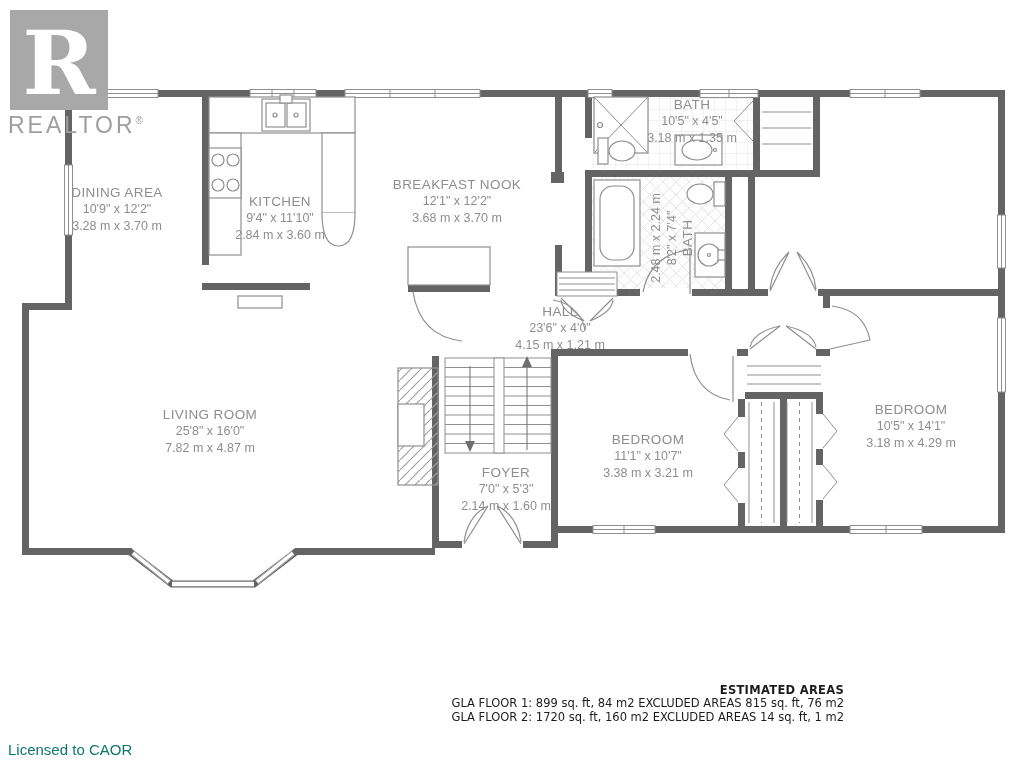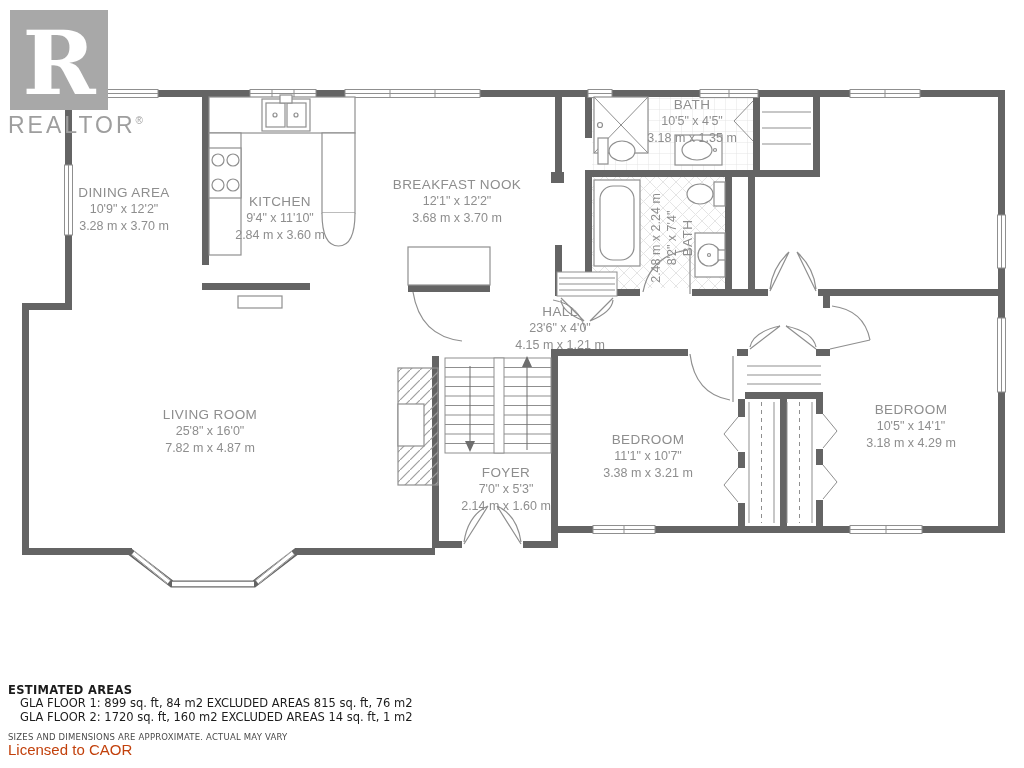--- a/index.html
+++ b/index.html
@@ -8,26 +8,26 @@
   svg{position:absolute;left:0;top:0;}
   .room-label{position:absolute;transform:translate(-50%,-50%);text-align:center;
               color:#8e8e8e;white-space:nowrap;line-height:17px;}
   .room-label .rn{font-size:13.5px;letter-spacing:.4px;}
   .room-label .rd{font-size:12.5px;}
   .room-label.rot{transform:translate(-50%,-50%) rotate(-90deg);}
   .rot-wrap{display:flex;flex-direction:column;line-height:16px;}
   .logo-word{position:absolute;left:8px;top:112px;font-size:23px;letter-spacing:3px;
              color:#9e9e9e;font-weight:400;}
   .logo-word sup{font-size:10px;letter-spacing:0;}
-  .footer{position:absolute;left:8px;top:683px;width:844px;text-align:left;color:#1c1c1c;
+  .footer{position:absolute;left:0;top:683px;width:844px;text-align:right;color:#1c1c1c;
           font-family:"DejaVu Sans", sans-serif;}
   .footer .t{font-size:11.5px;font-weight:bold;letter-spacing:.3px;}
   .footer .l{font-size:11.5px;line-height:13.5px;padding-left:12px;}
   .footer .d{font-size:8.5px;color:#4a4a4a;margin-top:8px;letter-spacing:.2px;}
-  .licensed{position:absolute;left:8px;top:741px;font-size:15px;color:#c2410c;}
+  .licensed{position:absolute;left:8px;top:741px;font-size:15px;color:#0f766e;}
 </style>
 </head>
 <body>
 
 <div class="canvas">
 
 <svg width="1024" height="768" viewBox="0 0 1024 768">
   <defs>
     <pattern id="tileGrid" width="11" height="11" patternUnits="userSpaceOnUse">
       <path d="M11,0 L11,11 M0,11 L11,11" stroke="#e5e5e5" stroke-width="1" fill="none"></path>
@@ -206,21 +206,21 @@
     <path d="M413,292 Q420,336 462,341"></path>
     <path d="M553,300 Q580,305 585,330" stroke-width="1"></path>
   </g>
 
   <g>
     <rect x="10" y="10" width="98" height="100" fill="#a8a8a8"></rect>
     <text x="59" y="94" font-family="DejaVu Serif, serif" font-weight="bold" font-size="88" fill="#ffffff" text-anchor="middle">R</text>
   </g>
 </svg>
 
-  <div class="room-label" style="left:124px;top:209px">
+  <div class="room-label" style="left:117px;top:209px">
     <div class="rn">DINING AREA</div>
       <div class="rd">10'9" x 12'2"</div>
       <div class="rd">3.28 m x 3.70 m</div>
   </div>
   <div class="room-label" style="left:280px;top:218px">
     <div class="rn">KITCHEN</div>
       <div class="rd">9'4" x 11'10"</div>
       <div class="rd">2.84 m x 3.60 m</div>
   </div>
   <div class="room-label" style="left:457px;top:201px">
@@ -265,18 +265,17 @@
       <div class="rd">10'5" x 14'1"</div>
       <div class="rd">3.18 m x 4.29 m</div>
   </div>
 
   <div class="logo-word"><span>REALTOR</span><sup>®</sup></div>
 
   <div class="footer">
     <div class="t">ESTIMATED AREAS</div>
     <div class="l">GLA FLOOR 1: 899 sq. ft, 84 m2 EXCLUDED AREAS 815 sq. ft, 76 m2</div>
     <div class="l">GLA FLOOR 2: 1720 sq. ft, 160 m2 EXCLUDED AREAS 14 sq. ft, 1 m2</div>
-    <div class="d">SIZES AND DIMENSIONS ARE APPROXIMATE. ACTUAL MAY VARY</div>
   </div>
 
   <div class="licensed">Licensed to CAOR</div>
 
 </div>
 
 </body></html>

